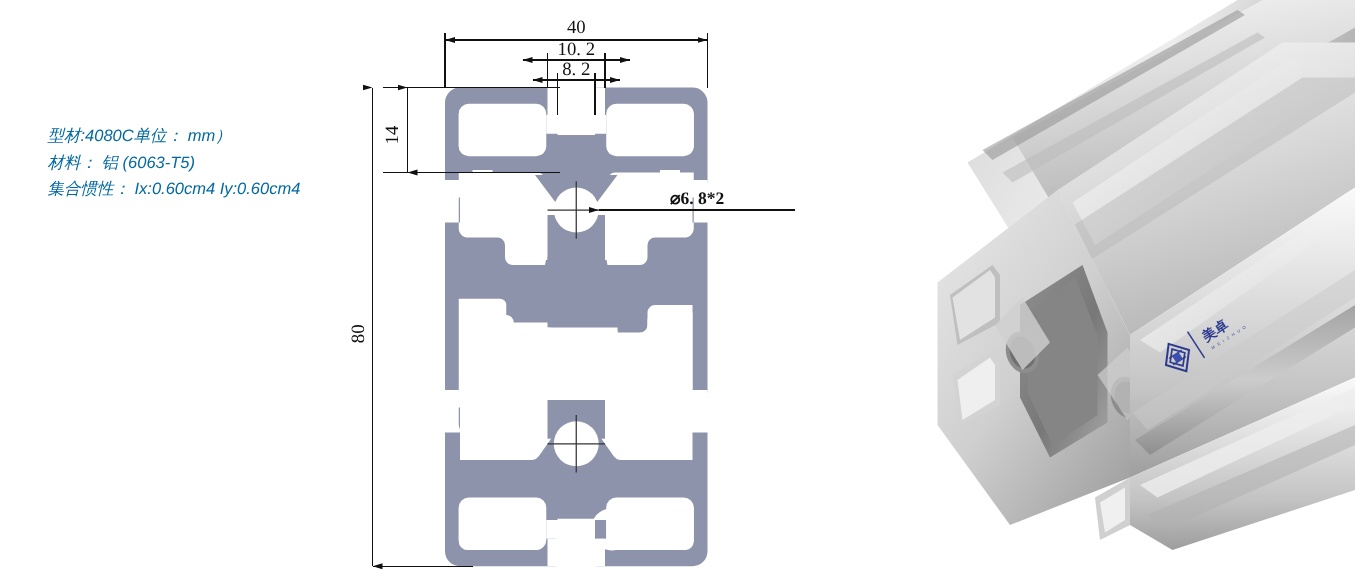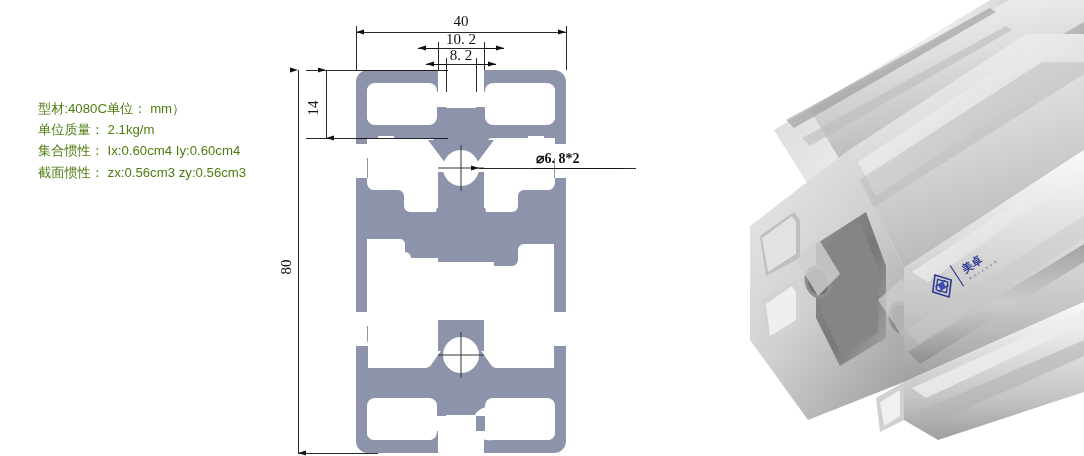--- a/index.html
+++ b/index.html
@@ -24,23 +24,24 @@
   
   #spec-block {
     position: absolute;
     left: 38px;
     top: 98px;
     width: 250px;
   }
   .spec-line {
     font-size: 13.2px;
     line-height: 21.2px;
-    color: #4d7c0f;
+    color: #0369a1;
     white-space: nowrap;
     letter-spacing: 0px;
+    font-style: italic;
   }
 
   
   #drawing {
     position: absolute;
     left: 278px;
     top: 12px;
     width: 360px;
     height: 456px;
   }
@@ -68,23 +69,22 @@
     letter-spacing: 1px;
   }
 </style>
 </head>
 <body>
 
 <div id="page">
 
   <div id="spec-block">
     <div class="spec-line">型材:4080C单位： mm）</div>
-    <div class="spec-line">单位质量： 2.1kg/m</div>
+    <div class="spec-line">材料： 铝 (6063-T5)</div>
     <div class="spec-line">集合惯性： Ix:0.60cm4 Iy:0.60cm4</div>
-    <div class="spec-line">截面惯性： zx:0.56cm3 zy:0.56cm3</div>
   </div>
 
   <div id="drawing">
     <svg width="360" height="456" viewBox="0 0 360 456" xmlns="http://www.w3.org/2000/svg">
       <defs>
         <marker id="arrL" markerWidth="9" markerHeight="7" refX="8" refY="3.5" orient="auto" markerUnits="userSpaceOnUse">
           <path d="M8,3.5 L0,1.1 L0,5.9 Z" fill="#111"></path>
         </marker>
         <marker id="arrR" markerWidth="9" markerHeight="7" refX="1" refY="3.5" orient="auto" markerUnits="userSpaceOnUse">
           <path d="M1,3.5 L9,1.1 L9,5.9 Z" fill="#111"></path>

